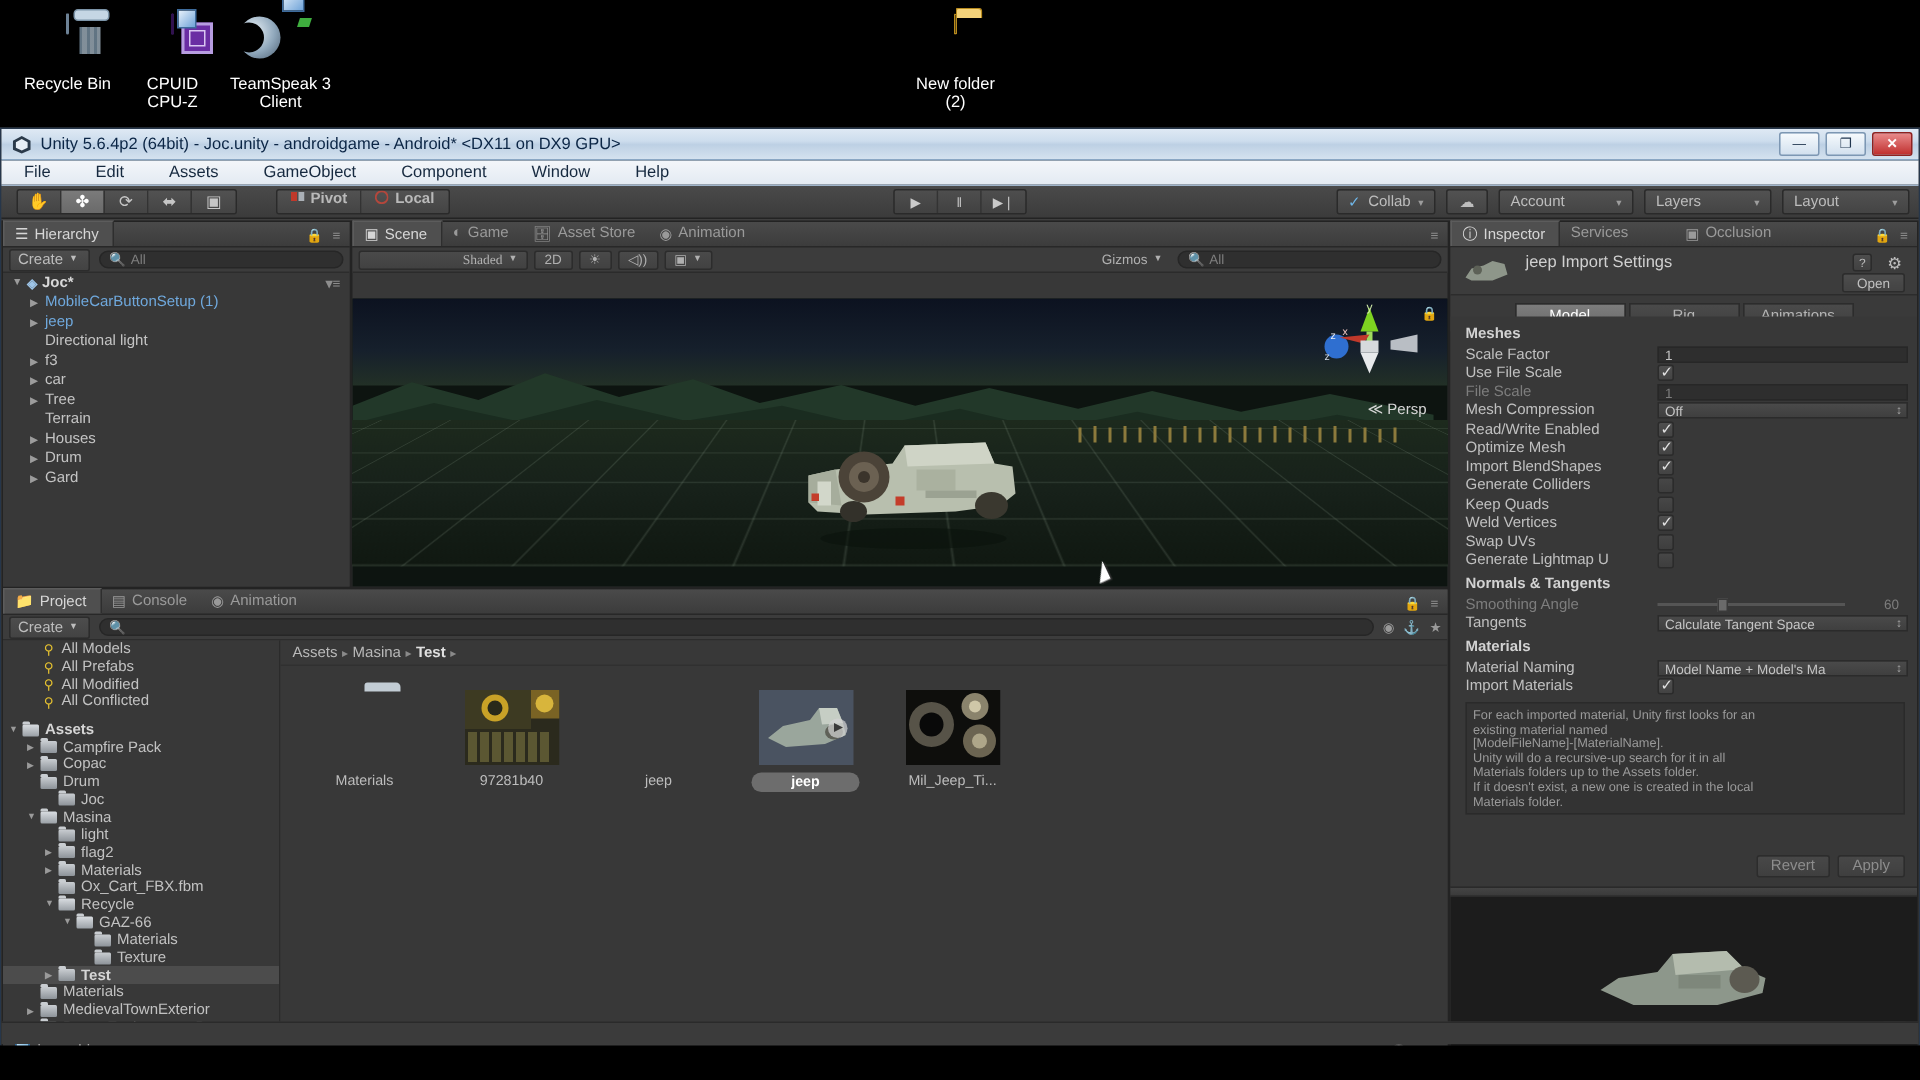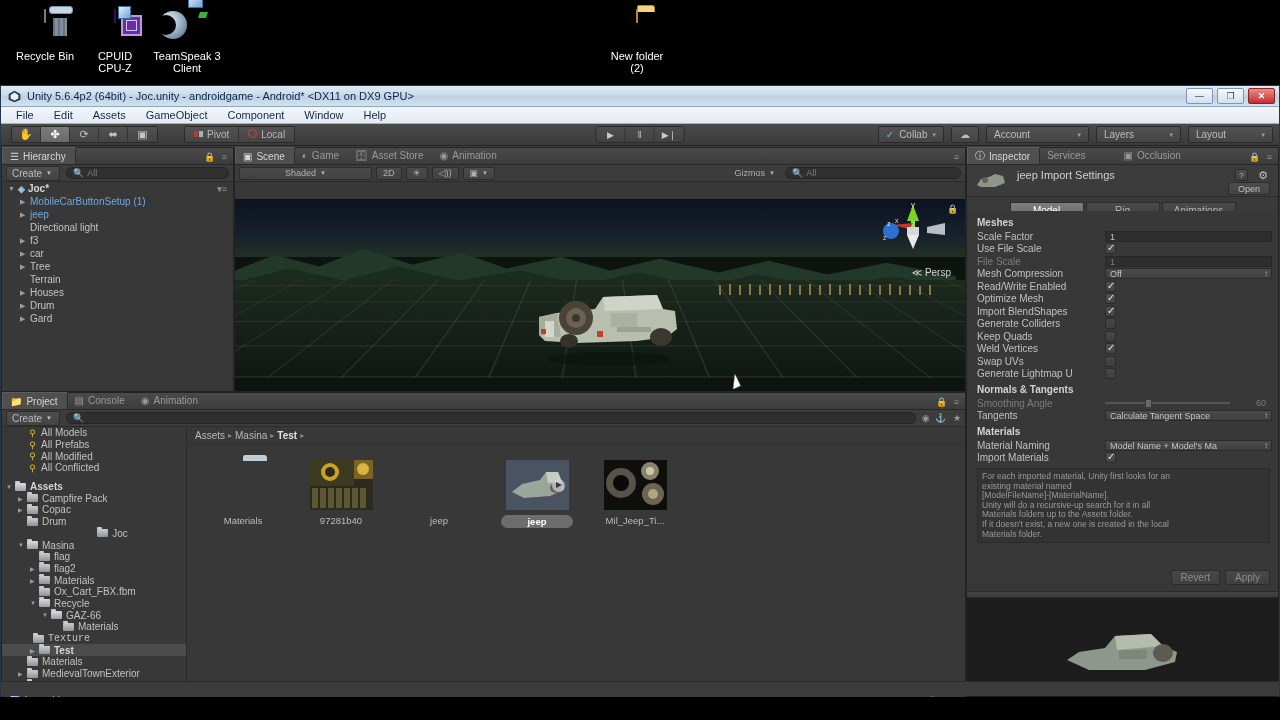--- a/index.html
+++ b/index.html
@@ -73,35 +73,35 @@
   .winbtns { position:absolute; right:4px; top:2px; display:flex; gap:4px; }
   .winbtn { width:27px; height:16px; border:1px solid #7d97b3; border-radius:2px;
     background:linear-gradient(180deg,#f6fafd,#d2e0ee); position:relative; }
   .winbtn.close { background:linear-gradient(180deg,#e98b8b,#c0302f); border-color:#8e2220; }
   .winbtn i { position:absolute; left:50%; top:50%; transform:translate(-50%,-50%);
     font-style:normal; font-size:9px; color:#20364f; line-height:1; }
   .winbtn.close i { color:#fff; font-weight:bold; }
 
   
   #menubar { height:17px; background:linear-gradient(180deg,#f3f6fa,#e3eaf2);
-    border-bottom:1px solid #9fb4ca; display:flex; align-items:center; padding-left:8px; gap:6px; }
+    border-bottom:1px solid #9fb4ca; display:flex; align-items:center; padding-left:8px; gap:16px; }
   #menubar .mi { font-size:11px; color:#16293f; padding:1px 7px; cursor:default; }
 
   
   #toolbar { height:22px; background:linear-gradient(180deg,#4a4a4a,#3b3b3b);
     border-bottom:1px solid #232323; display:flex; align-items:center; padding:0 6px; position:relative; }
   .tgroup { display:flex; border:1px solid #2a2a2a; border-radius:2px; overflow:hidden; height:17px; }
   .tbtn { width:29px; height:100%; background:linear-gradient(180deg,#525252,#444);
     border-right:1px solid #333; display:flex; align-items:center; justify-content:center;
     color:#c6c6c6; font-size:11px; }
   .tbtn:last-child { border-right:0; }
   .tbtn.on { background:linear-gradient(180deg,#7b7b7b,#6a6a6a); color:#fff; }
   .pivgroup { margin-left:26px; display:flex; height:17px; border:1px solid #2a2a2a; border-radius:2px; overflow:hidden;}
   .pivbtn { padding:0 9px; background:linear-gradient(180deg,#525252,#444); color:#b9b9b9;
-    display:flex;align-items:center;gap:4px; font-size:10px; border-right:1px solid #333; }
+    display:flex;gap:4px; font-size:10px; border-right:1px solid #333;font-weight:bold; }
   .pivbtn:last-child{border-right:0;}
   .playgroup { position:absolute; left:50%; transform:translateX(-50%); display:flex;
     height:17px; border:1px solid #2a2a2a; border-radius:2px; overflow:hidden; }
   .playbtn { width:29px; background:linear-gradient(180deg,#4e4e4e,#414141); color:#c9c9c9;
     display:flex;align-items:center;justify-content:center; border-right:1px solid #333; font-size:9px;}
   .playbtn:last-child{border-right:0;}
   .rightgroup { margin-left:auto; display:flex; align-items:center; gap:7px; }
   .rbtn { height:17px; background:linear-gradient(180deg,#525252,#444); border:1px solid #2a2a2a;
     border-radius:2px; color:#bdbdbd; font-size:10px; display:flex; align-items:center;
     padding:0 7px; gap:5px; }
@@ -139,21 +139,21 @@
   .hrow .dots { position:absolute; right:6px; font-size:9px; color:#8d8d8d; }
 
   
   #sceneview { left:233px; top:0; width:732px; height:245px; }
   .scenetoolbar { height:17px; background:#3c3c3c; border-bottom:1px solid #2b2b2b;
     display:flex; align-items:center; padding:0 4px; gap:4px; }
   .sbtn { font-size:9px; color:#b0b0b0; background:linear-gradient(180deg,#4a4a4a,#414141);
     border:1px solid #2c2c2c; border-radius:2px; height:13px; display:flex;
     align-items:center; padding:0 6px; gap:4px;}
   .sbtn.flat { background:none; border:0; }
-  .shaded { width:133px; justify-content:center; }
+  .shaded { width:113px; justify-content:flex-end;font-family:Liberation Serif, serif; }
   .gizsrch { margin-left:auto; display:flex; align-items:center; gap:4px; }
   #sceneCanvas { position:absolute; top:51px; left:0; right:0; bottom:0; overflow:hidden; background:#0d1410; }
 
   
   #inspector { left:965px; top:0; width:313px; height:575px; }
   .insphead { height:32px; background:#3c3c3c; border-bottom:1px solid #2c2c2c; position:relative; }
   .insphead .thumb { position:absolute; left:8px; top:6px; width:32px; height:20px; }
   .insphead .name { position:absolute; left:50px; top:4px; font-size:11px; color:#d0d0d0; }
   .insphead .openbtn { position:absolute; right:8px; top:17px; font-size:9px; color:#c0c0c0;
     background:linear-gradient(180deg,#4d4d4d,#434343); border:1px solid #2c2c2c;
@@ -375,21 +375,21 @@
     </div>
     <div class="rightgroup">
       <div class="rbtn">
         <span style="color:#6fb6e8;">✓</span>
         <span>Collab</span>
         <span class="caret">▾</span>
       </div>
       <div class="rbtn ico">
           <span>☁</span>
         </div>
-      <div class="rbtn" style="width:103px;">
+      <div class="rbtn" style="width:90px;">
         <span>Account</span>
         <span class="caret" style="margin-left:auto;">▾</span>
       </div>
       <div class="rbtn" style="width:85px;">
         <span>Layers</span>
         <span class="caret" style="margin-left:auto;">▾</span>
       </div>
       <div class="rbtn" style="width:85px;">
         <span>Layout</span>
         <span class="caret" style="margin-left:auto;">▾</span>
@@ -813,34 +813,34 @@
             <div class="trow" style="padding-left: 16px;">
               <span class="tw">▶</span>
               <span class="fico"></span>
               <span>Copac</span>
             </div>
             <div class="trow" style="padding-left: 16px;">
               <span class="tw"></span>
               <span class="fico"></span>
               <span>Drum</span>
             </div>
-            <div class="trow" style="padding-left: 28px; justify-content: center;">
+            <div class="trow" style="padding-left: 28px;">
               <span class="tw"></span>
               <span class="fico"></span>
               <span>Joc</span>
             </div>
             <div class="trow" style="padding-left: 16px;">
               <span class="tw">▼</span>
               <span class="fico open"></span>
               <span>Masina</span>
             </div>
             <div class="trow" style="padding-left: 28px;">
               <span class="tw"></span>
               <span class="fico"></span>
-              <span>flag</span>
+              <span>light</span>
             </div>
             <div class="trow" style="padding-left: 28px;">
               <span class="tw">▶</span>
               <span class="fico"></span>
               <span>flag2</span>
             </div>
             <div class="trow" style="padding-left: 28px;">
               <span class="tw">▶</span>
               <span class="fico"></span>
               <span>Materials</span>
@@ -858,21 +858,21 @@
             <div class="trow" style="padding-left: 40px;">
               <span class="tw">▼</span>
               <span class="fico open"></span>
               <span>GAZ-66</span>
             </div>
             <div class="trow" style="padding-left: 52px;">
               <span class="tw"></span>
               <span class="fico"></span>
               <span>Materials</span>
             </div>
-            <div class="trow" style="padding-left: 22px; font-family: Liberation Mono, monospace;">
+            <div class="trow" style="padding-left: 52px;">
               <span class="tw"></span>
               <span class="fico"></span>
               <span>Texture</span>
             </div>
             <div class="trow sel bold" style="padding-left: 28px;">
               <span class="tw">▶</span>
               <span class="fico"></span>
               <span>Test</span>
             </div>
             <div class="trow" style="padding-left: 16px;">

